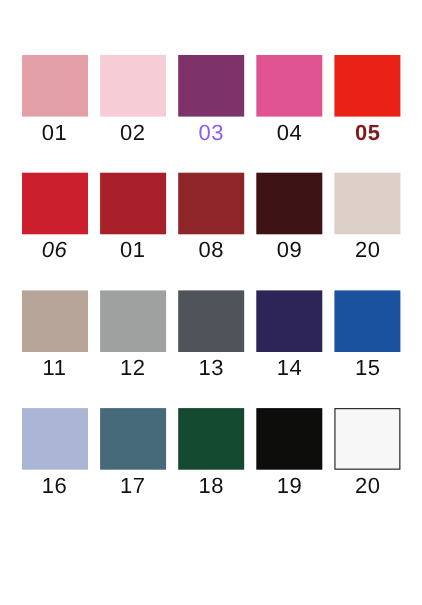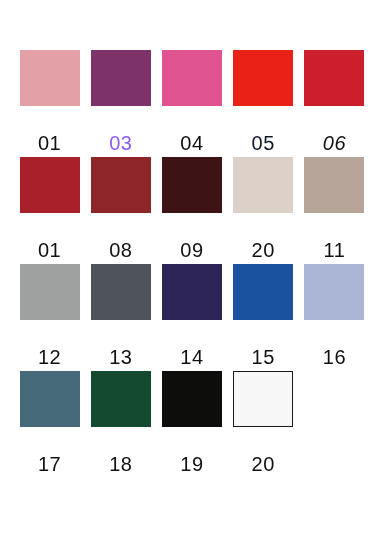--- a/index.html
+++ b/index.html
@@ -41,48 +41,52 @@
     height: 56px;
     box-sizing: border-box;
     display: block;
   }
 
   .swatch-chip.bordered {
     border: 1px solid #1b1b1b;
   }
 
   .swatch-label {
-    margin-top: 27px;
+    margin-top: 5px;
     font-size: 20px;
     line-height: 1;
     color: #111111;
     letter-spacing: 0.5px;
     font-weight: 400;
     text-align: center;
   }
 </style>
 </head>
 <body style="background: rgb(255, 255, 255);">
 
 <div id="swatch-grid">
     <div class="swatch-cell">
       <div class="swatch-chip" style="background: rgb(227, 160, 166);"></div>
       <div class="swatch-label" style="color: rgb(17, 17, 17);">01</div>
     </div>
     <div class="swatch-cell">
+      <div class="swatch-chip" style="background: rgb(246, 204, 214);"></div>
+      <div class="swatch-label" style="color: rgb(17, 17, 17);">02</div>
+    </div>
+    <div class="swatch-cell">
       <div class="swatch-chip" style="background: rgb(125, 50, 105);"></div>
       <div class="swatch-label" style="color: #8b5cf6;">03</div>
     </div>
     <div class="swatch-cell">
       <div class="swatch-chip" style="background: rgb(224, 83, 145);"></div>
       <div class="swatch-label" style="color: rgb(17, 17, 17);">04</div>
     </div>
     <div class="swatch-cell">
       <div class="swatch-chip" style="background: rgb(234, 33, 23);"></div>
-      <div class="swatch-label" style="color: #0f172a;">05</div>
+      <div class="swatch-label" style="color: #7f1d1d; font-weight: bold;">05</div>
     </div>
     <div class="swatch-cell">
       <div class="swatch-chip" style="background: rgb(204, 31, 46);"></div>
       <div class="swatch-label" style="color: rgb(17, 17, 17); font-style: italic;">06</div>
     </div>
     <div class="swatch-cell">
       <div class="swatch-chip" style="background: rgb(168, 33, 42);"></div>
       <div class="swatch-label" style="color: rgb(17, 17, 17);">01</div>
     </div>
     <div class="swatch-cell">

